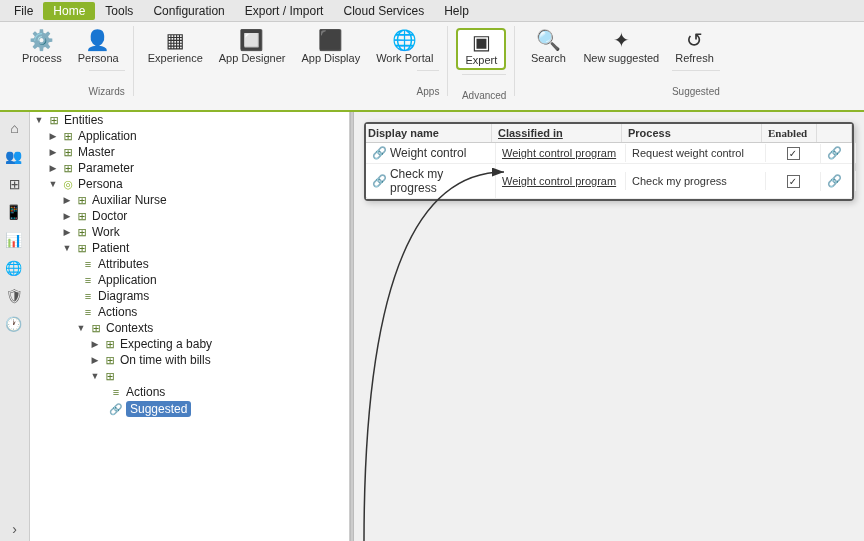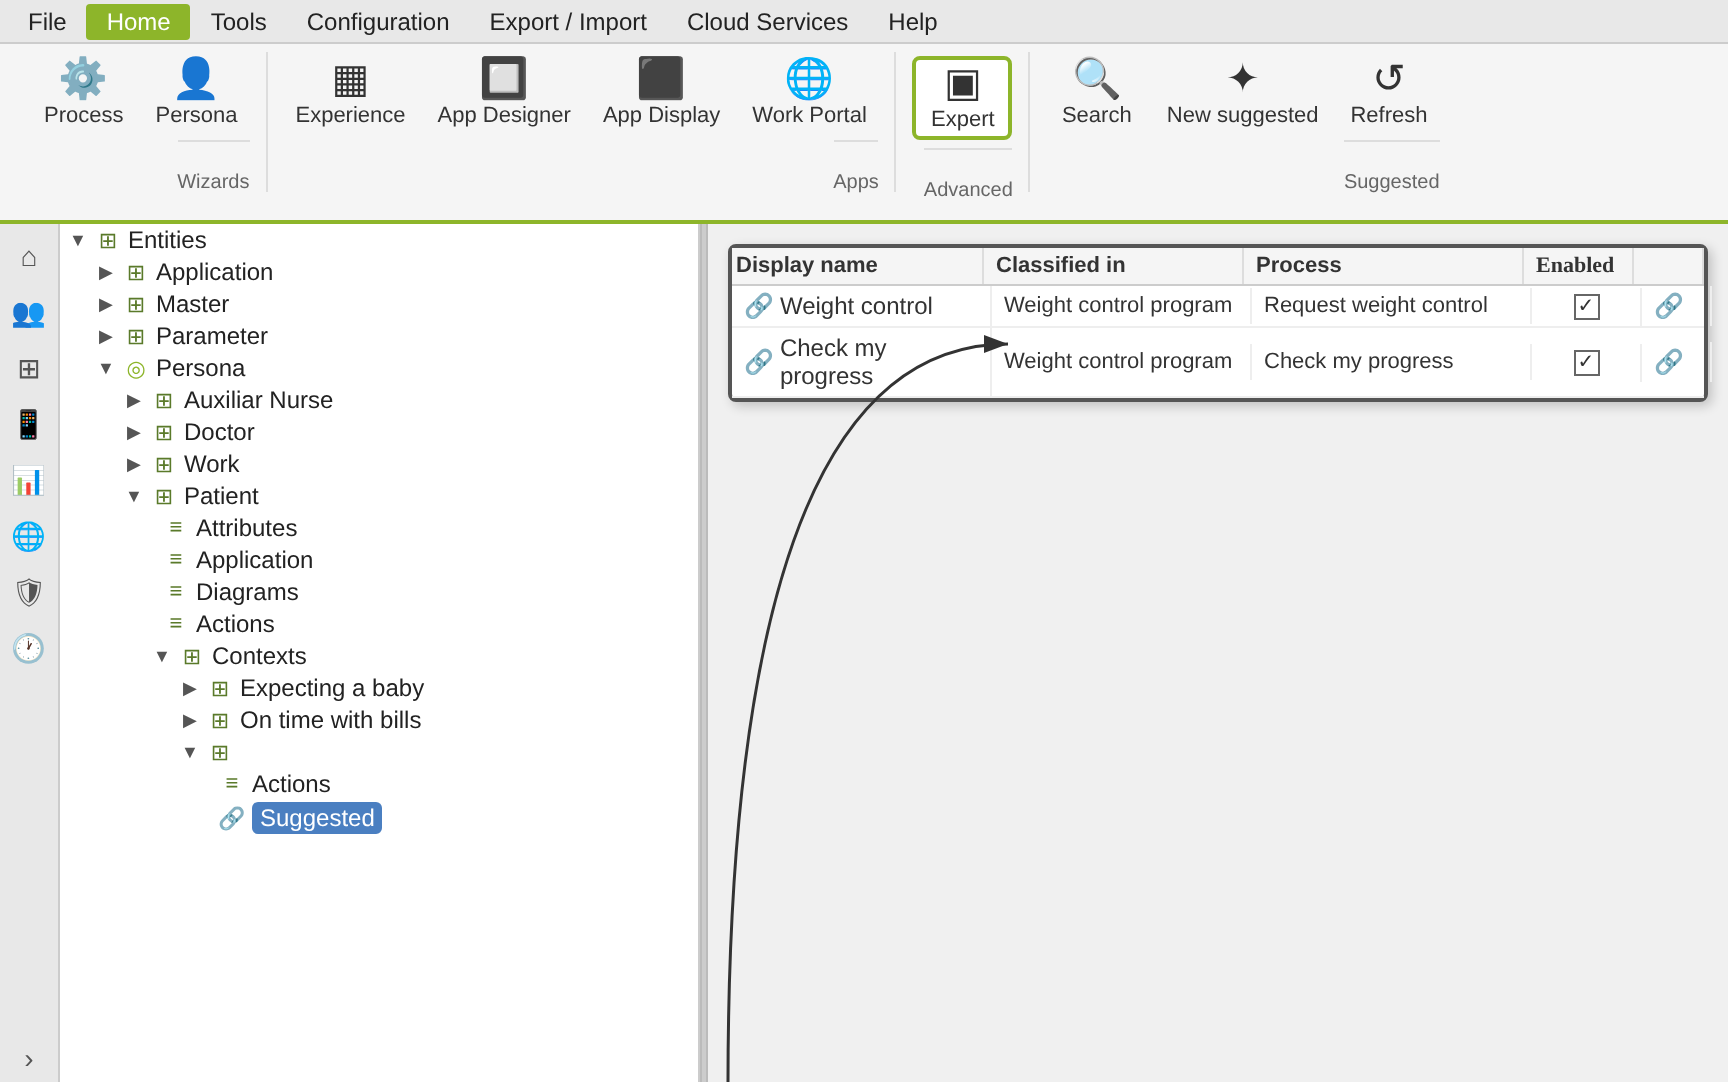--- a/index.html
+++ b/index.html
@@ -212,21 +212,21 @@
     
     .splitter-v {
       width: 4px;
       background: #ccc;
       cursor: col-resize;
       border-left: 1px solid #bbb;
       border-right: 1px solid #bbb;
     }
 
     .col1 { width: 130px; }
-    .col2 { width: 130px; }
+    .col2 { width: 130px; text-decoration: underline; }
     .col3 { width: 140px; }
     .col4 { width: 55px; font-family: Liberation Serif, serif; }
     .col5 { width: 35px; }
   </style>
 </head>
 <body>
 
 <div class="menu-bar">
   <span class="menu-item">File</span>
   <span class="menu-item active">Home</span>

